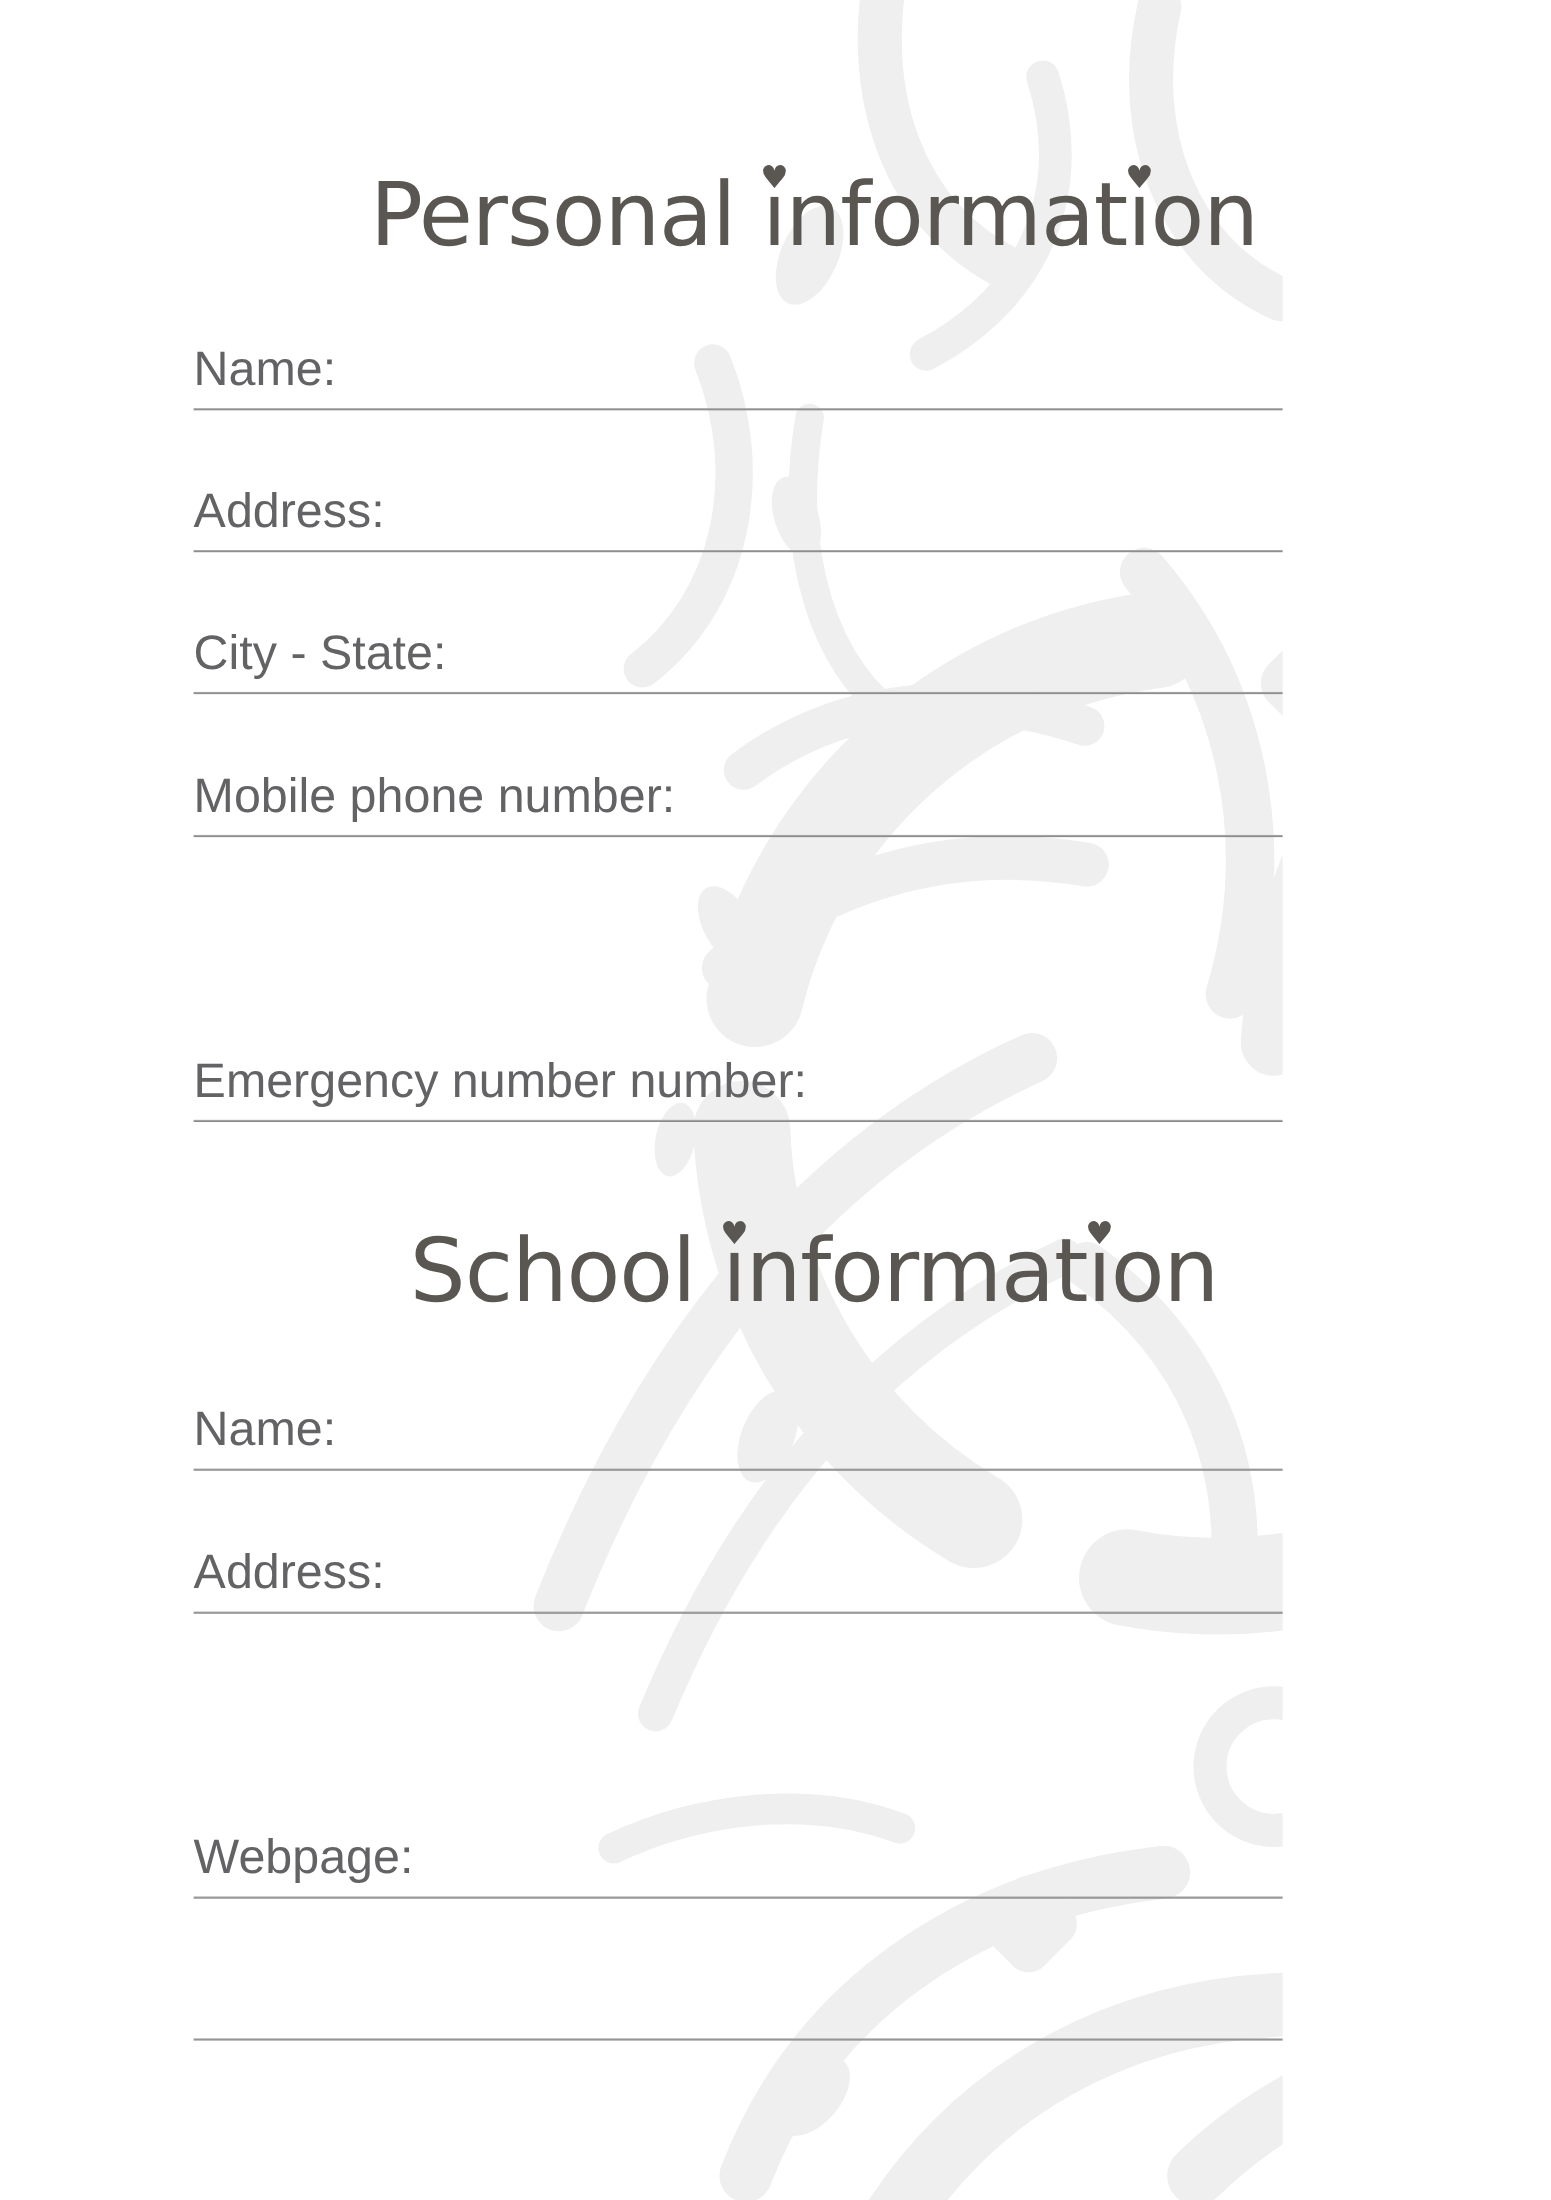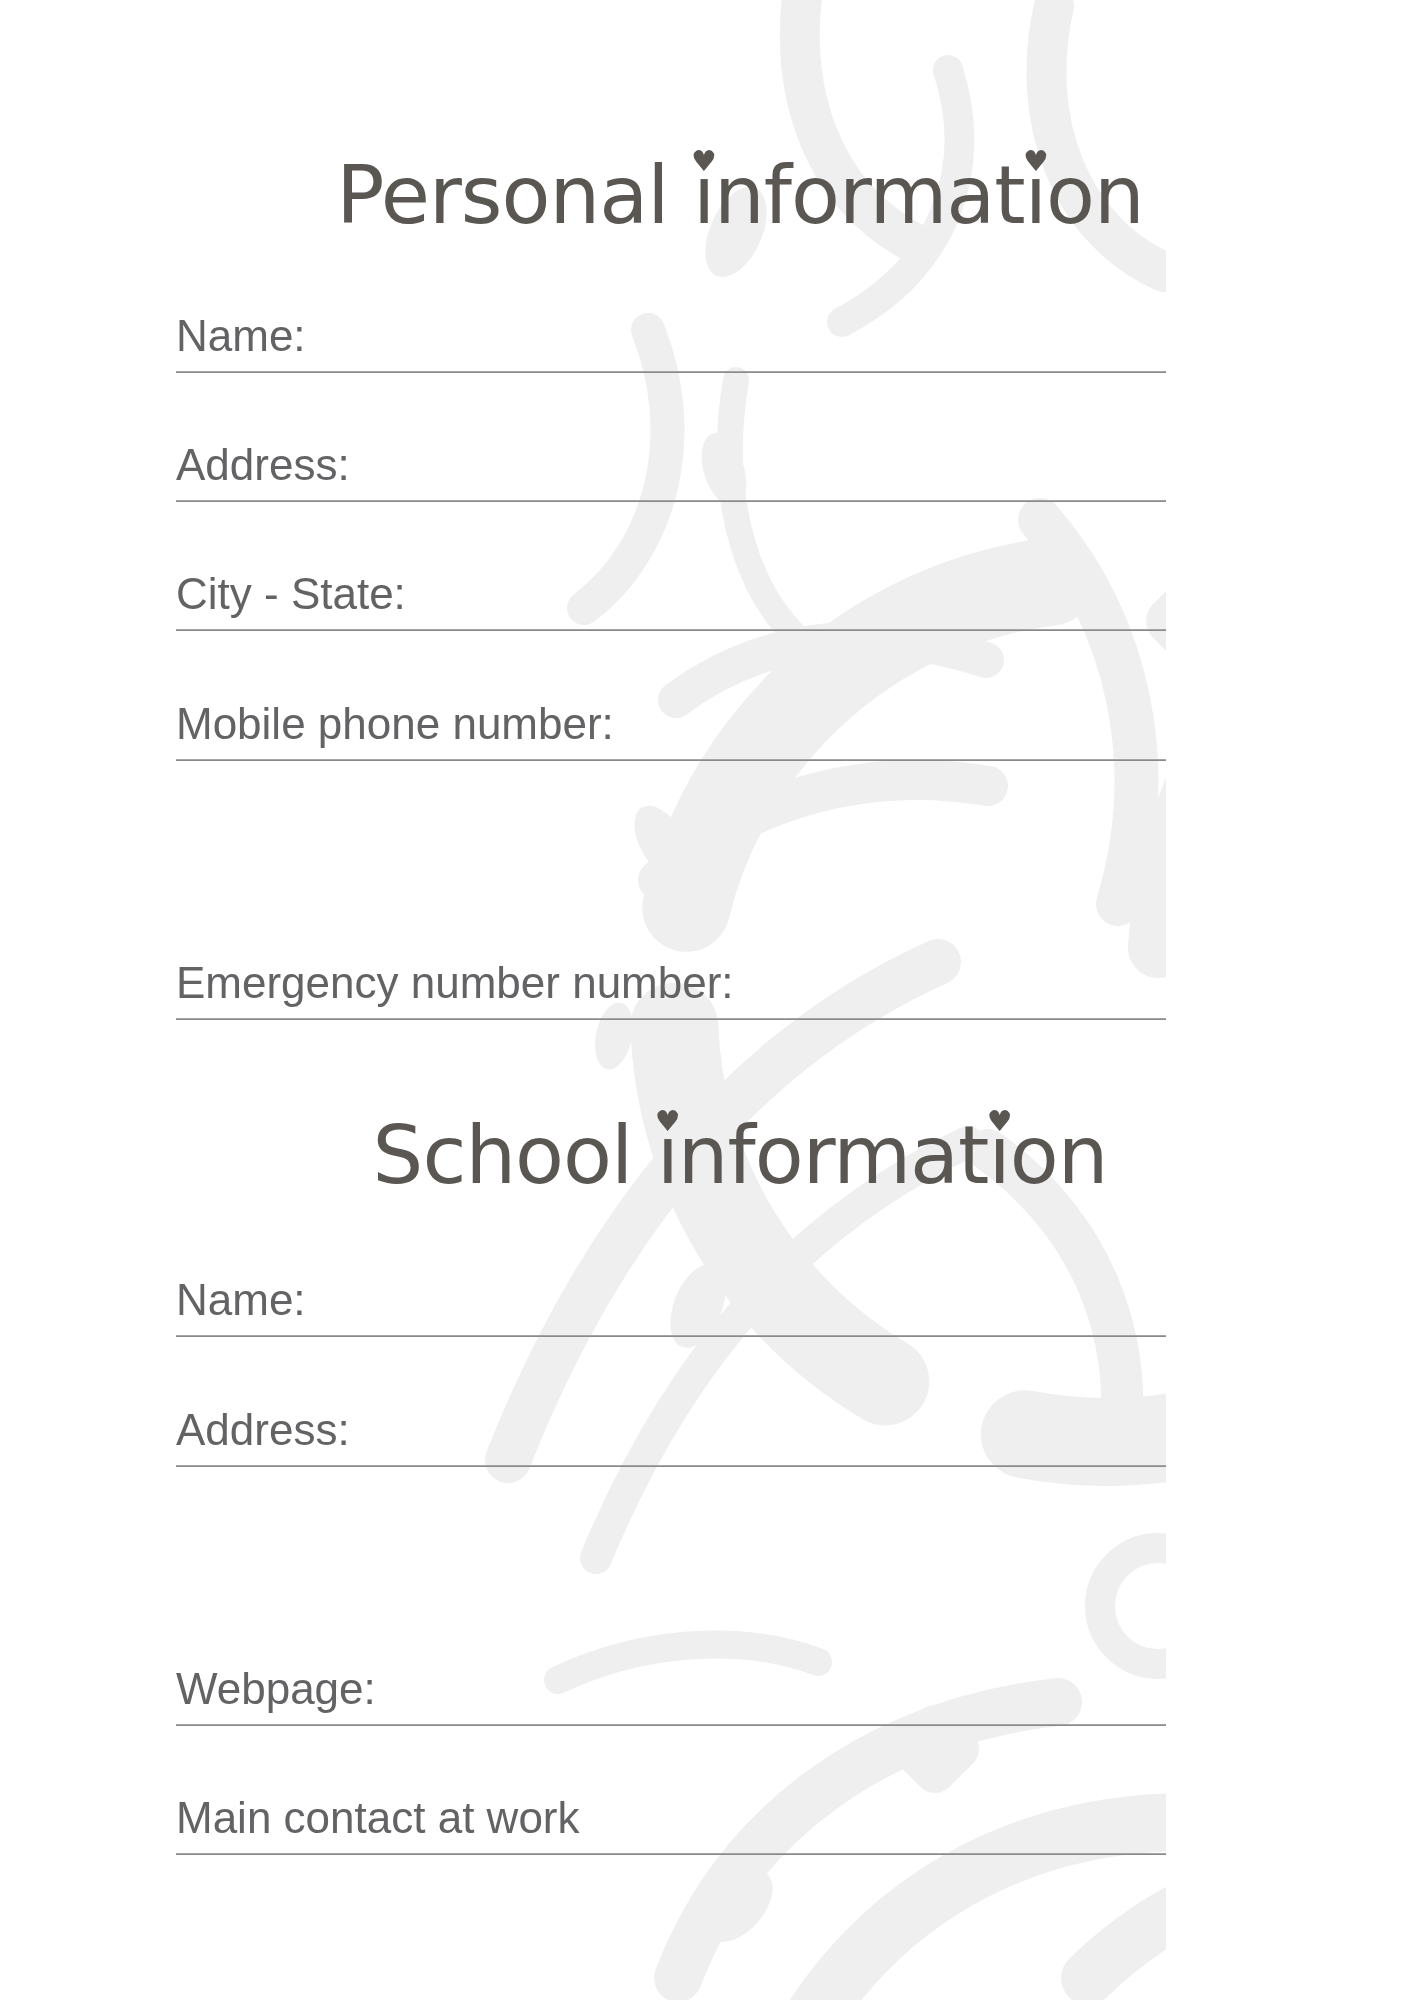--- a/index.html
+++ b/index.html
@@ -148,18 +148,17 @@
     </div>
     <div class="field" style="top:1413px">
       <span class="label">Address:</span>
       <div class="line"></div>
     </div>
     <div class="field" style="top:1672px">
       <span class="label">Webpage:</span>
       <div class="line"></div>
     </div>
     <div class="field" style="top:1801px">
-      <span class="label">Main contact at work</span>
       <div class="line"></div>
     </div>
 
   </div>
 </div>
 
 </body></html>

